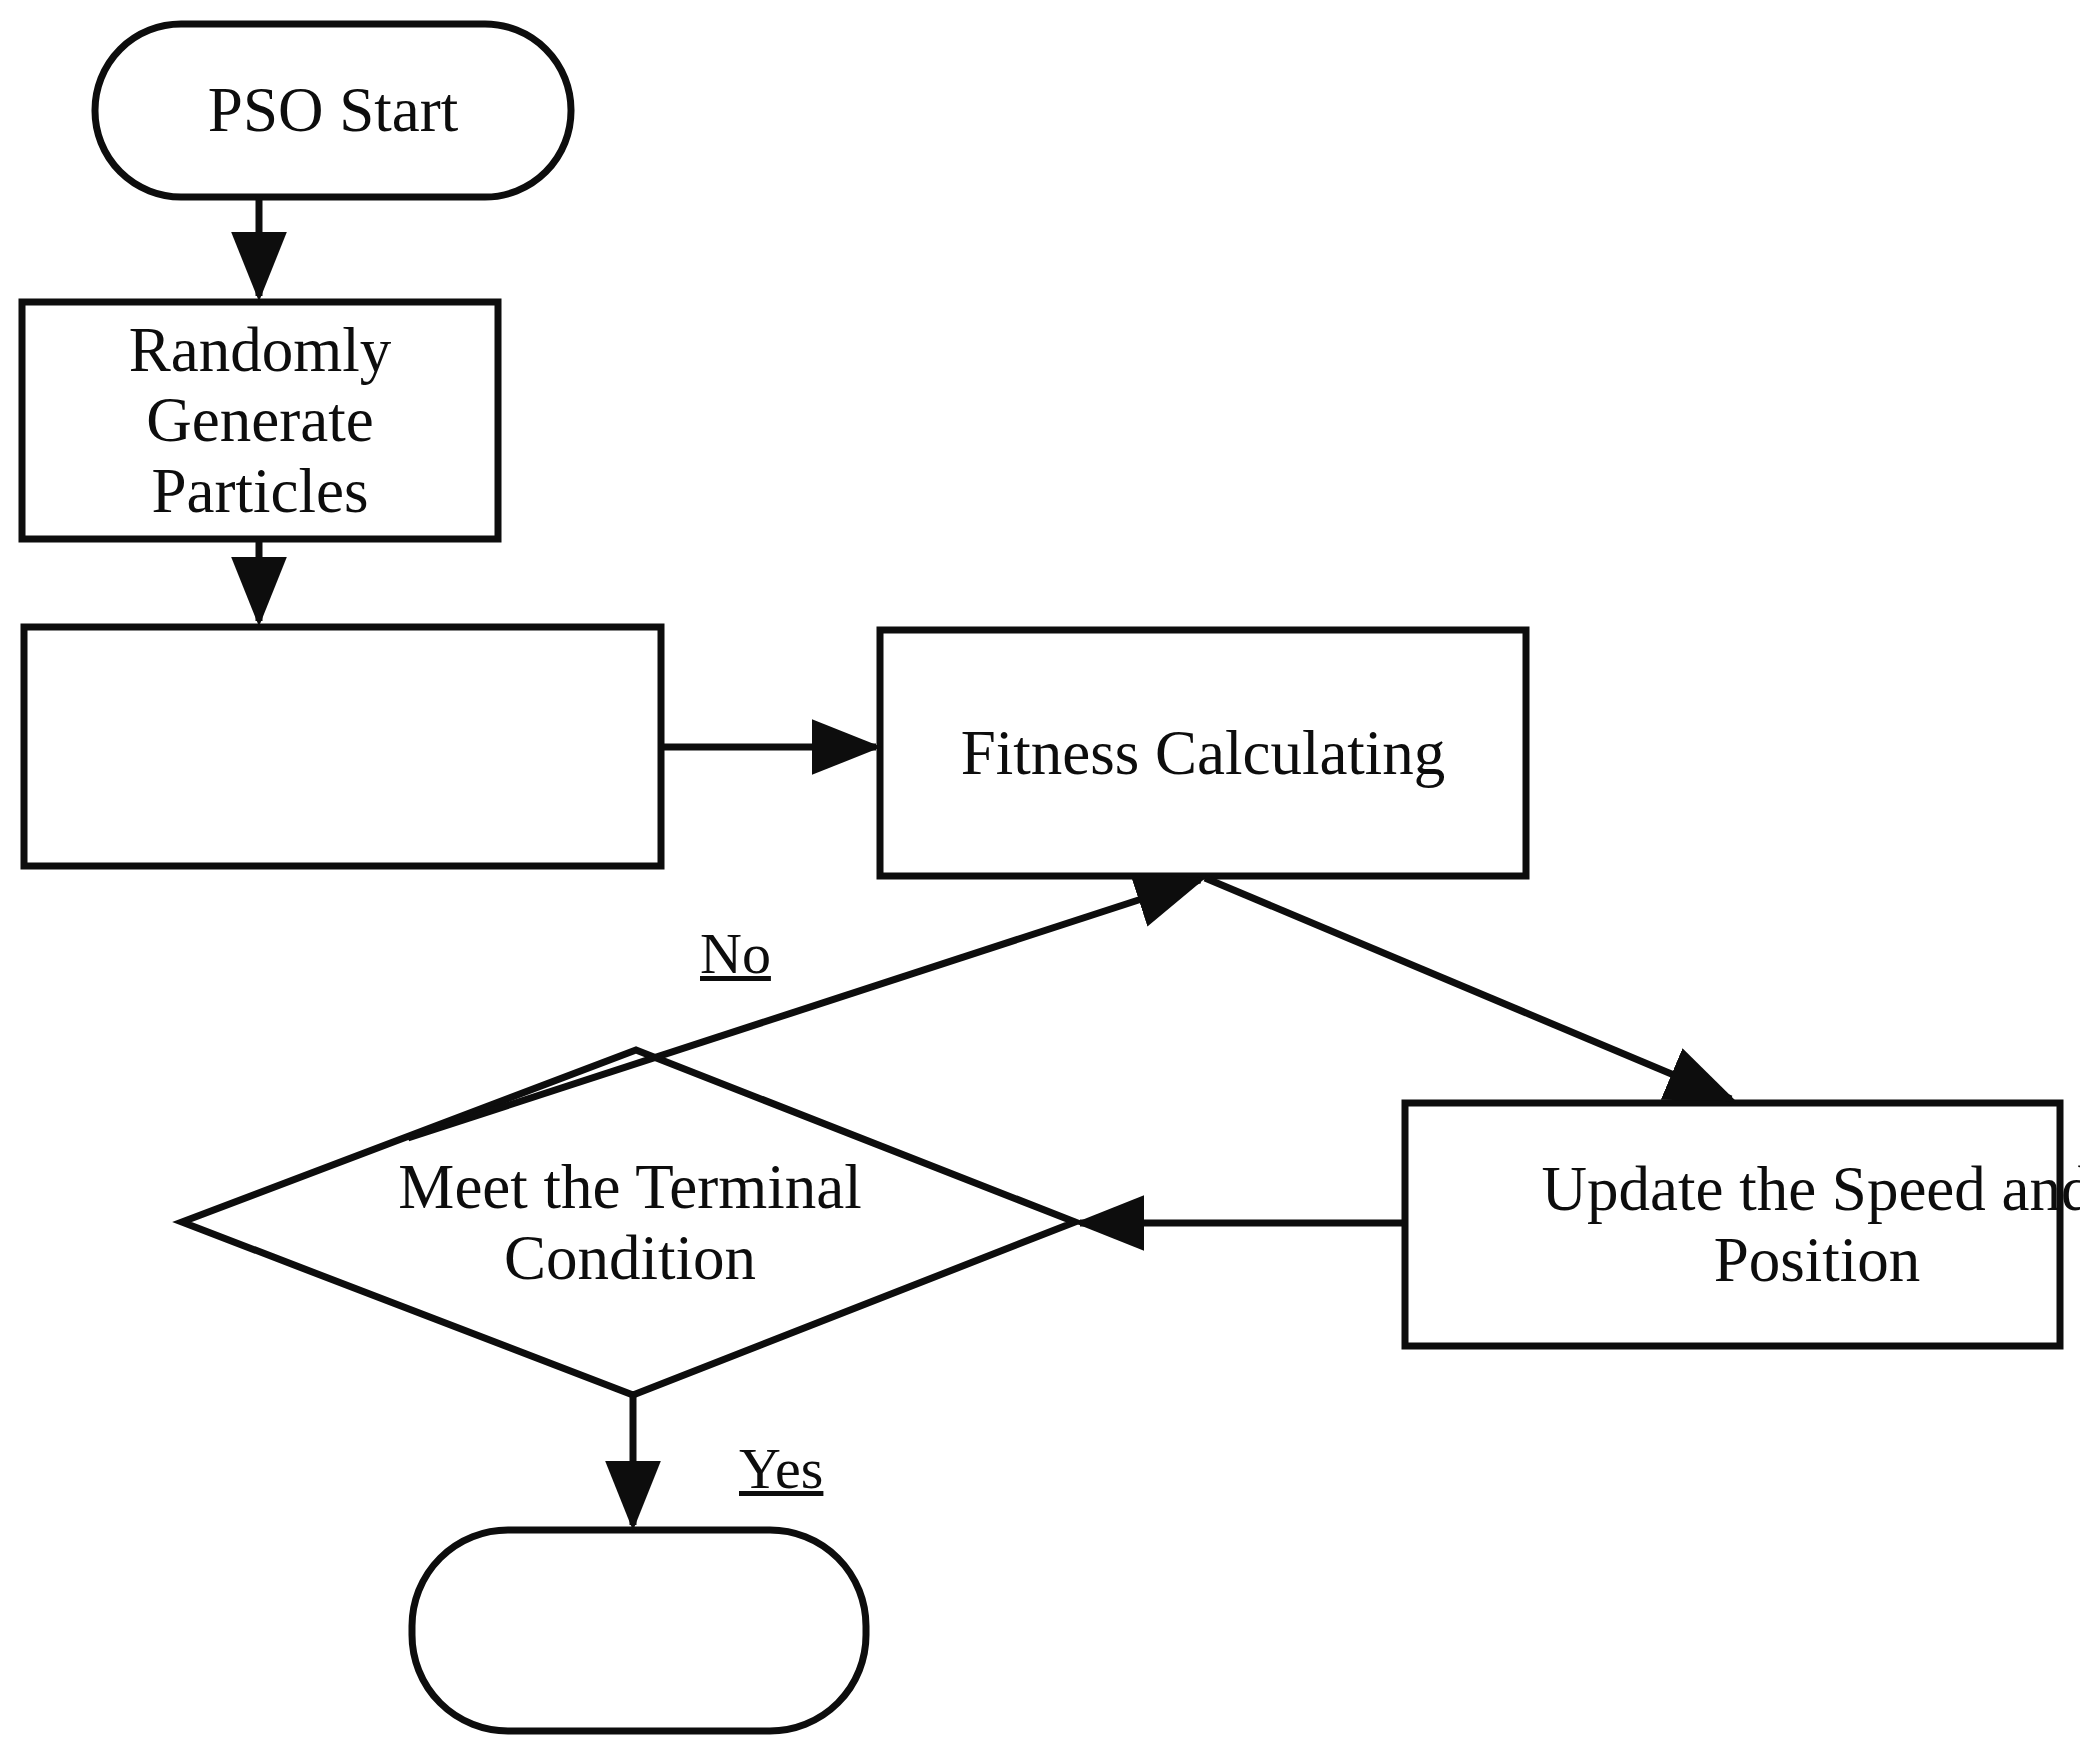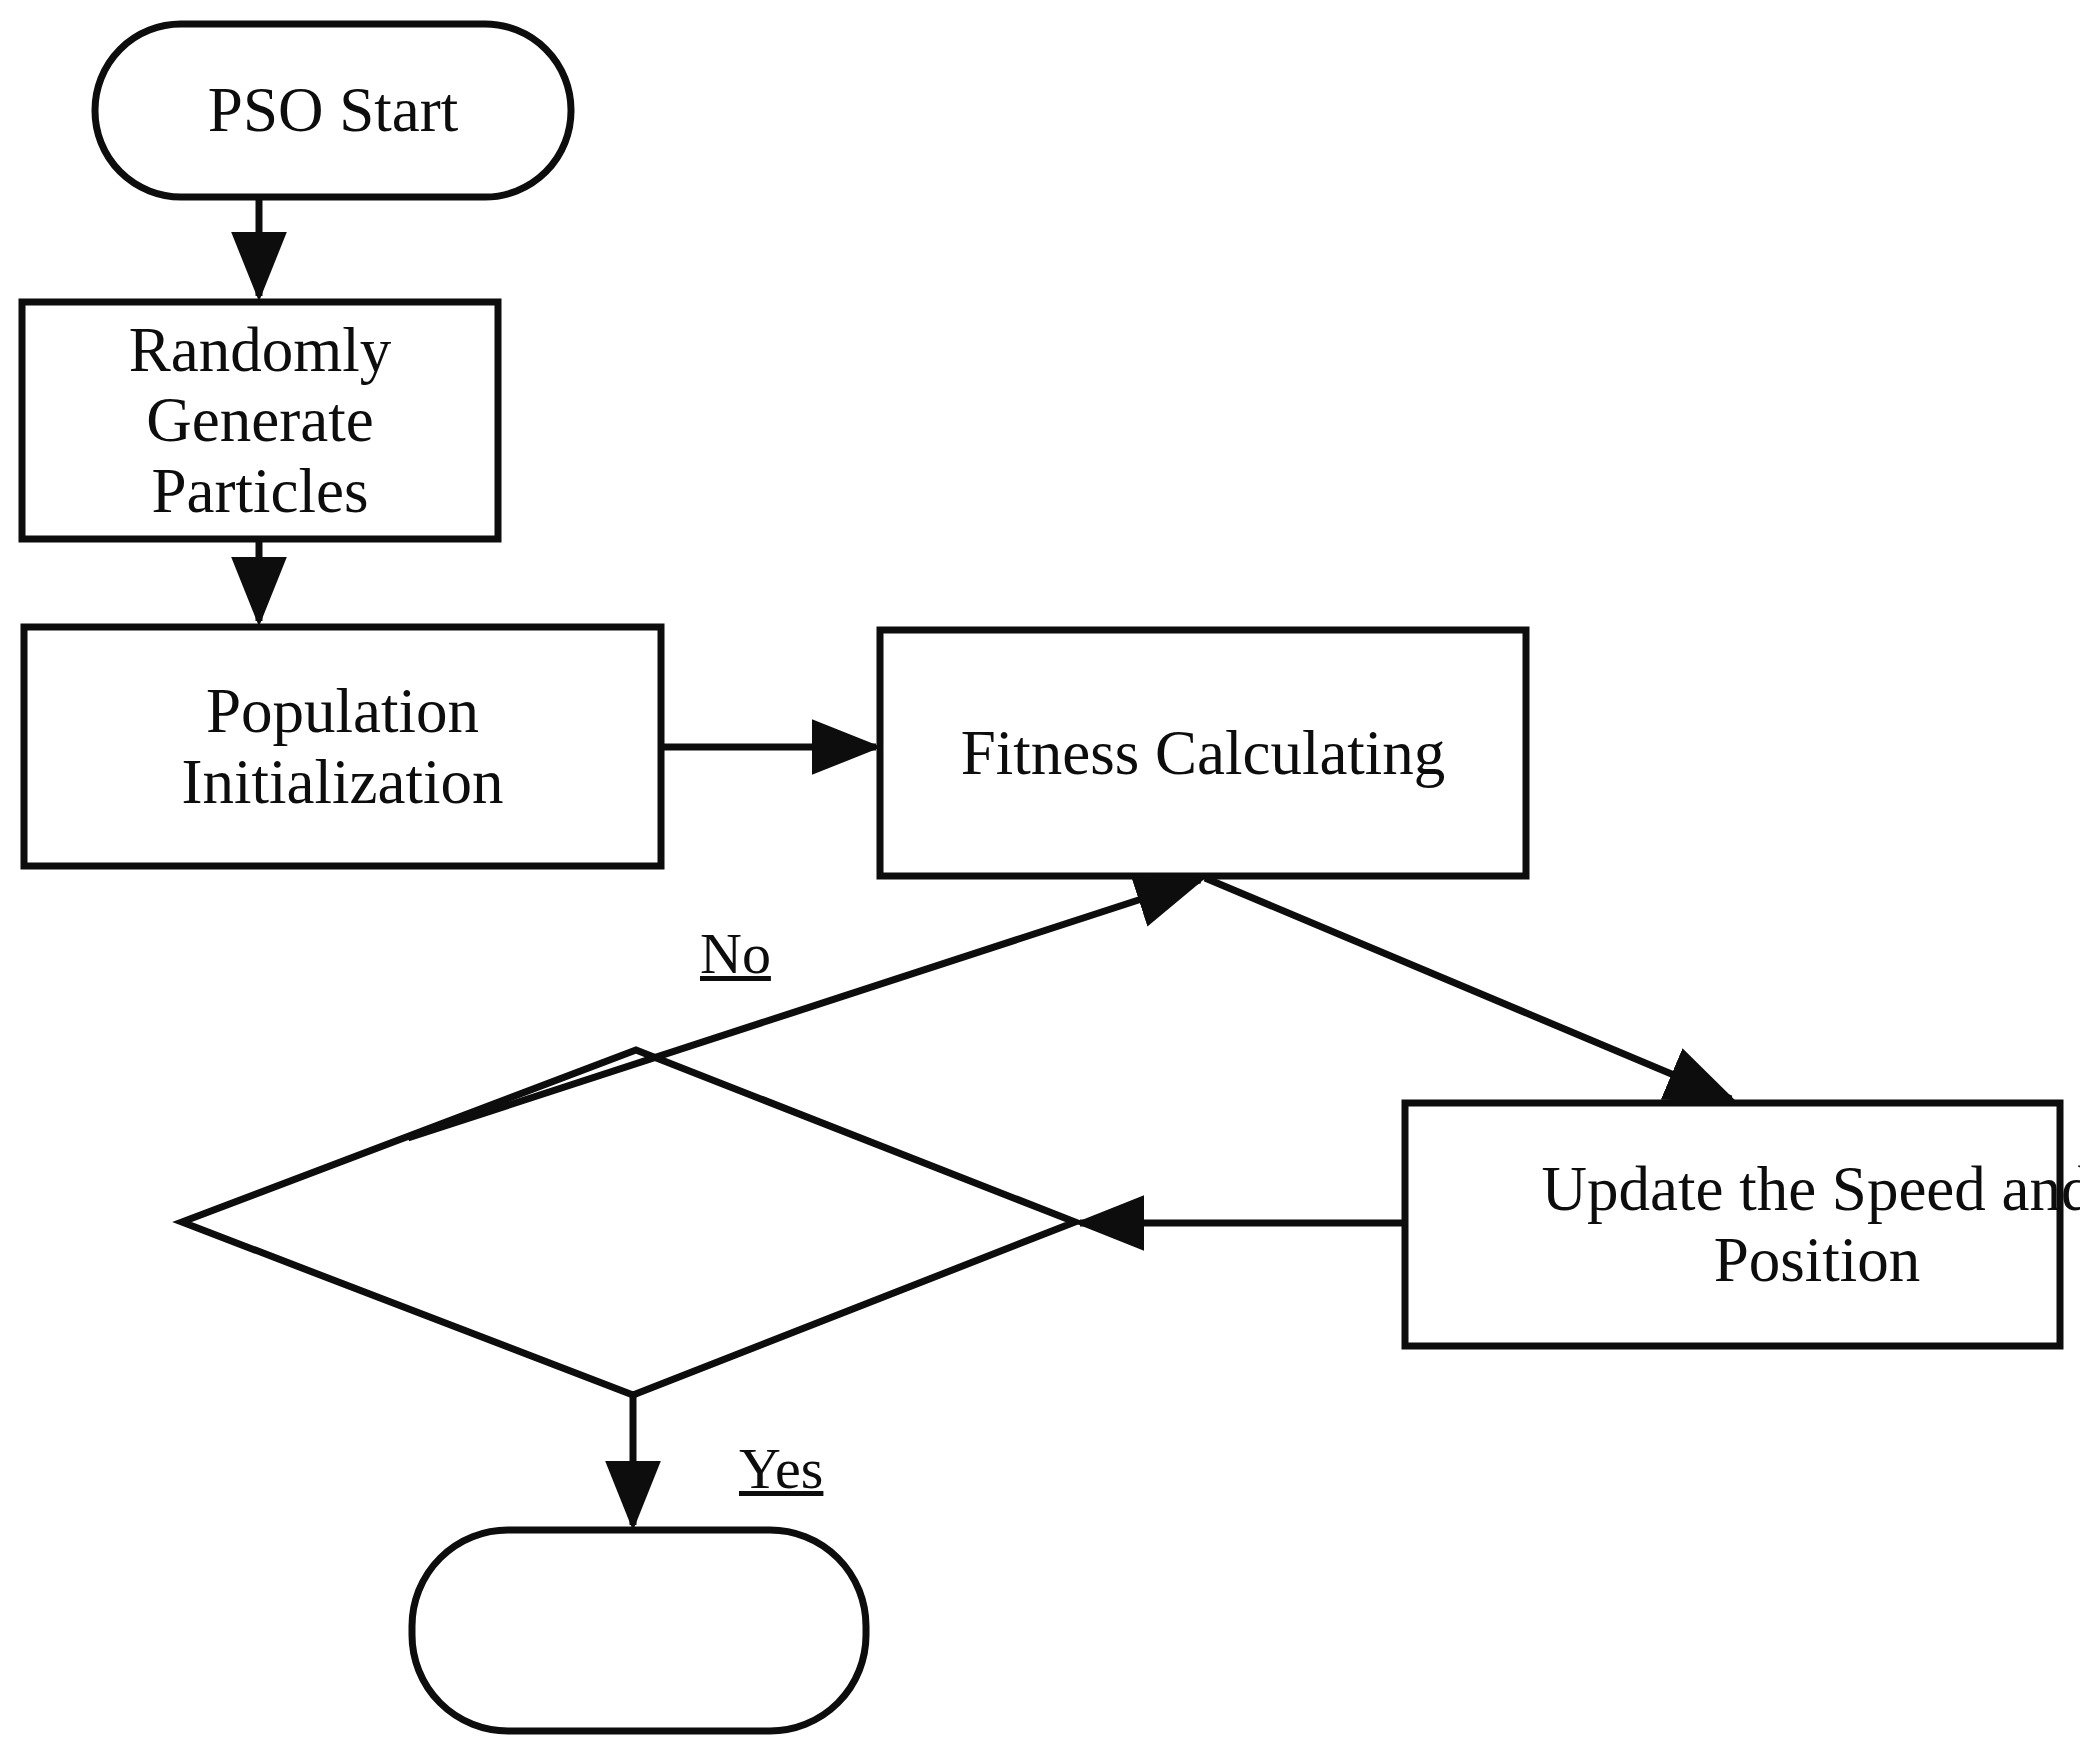--- a/index.html
+++ b/index.html
@@ -92,25 +92,25 @@
     <line x1="408" y1="1138" x2="1200" y2="880" stroke="#0d0d0d" stroke-width="7" marker-end="url(#arrowhead)"></line>
 
     <line x1="633" y1="1396" x2="633" y2="1525" stroke="#0d0d0d" stroke-width="7" marker-end="url(#arrowhead)"></line>
   </svg>
 
   <div class="node-text t-start">PSO Start</div>
 
   <div class="node-text t-random">Randomly Generate
 Particles</div>
 
-  <div class="node-text t-popinit">Population
-Initialization</div>
 
   <div class="node-text t-fitness">Fitness Calculating</div>
 
+  <div class="node-text t-diamond">Meet the Terminal
+Condition</div>
 
   <div class="node-text t-update">Update the Speed and
 Position</div>
 
 
   <div class="edge-label lbl-no">No</div>
 
   <div class="edge-label lbl-yes">Yes</div>
 
 </div>

